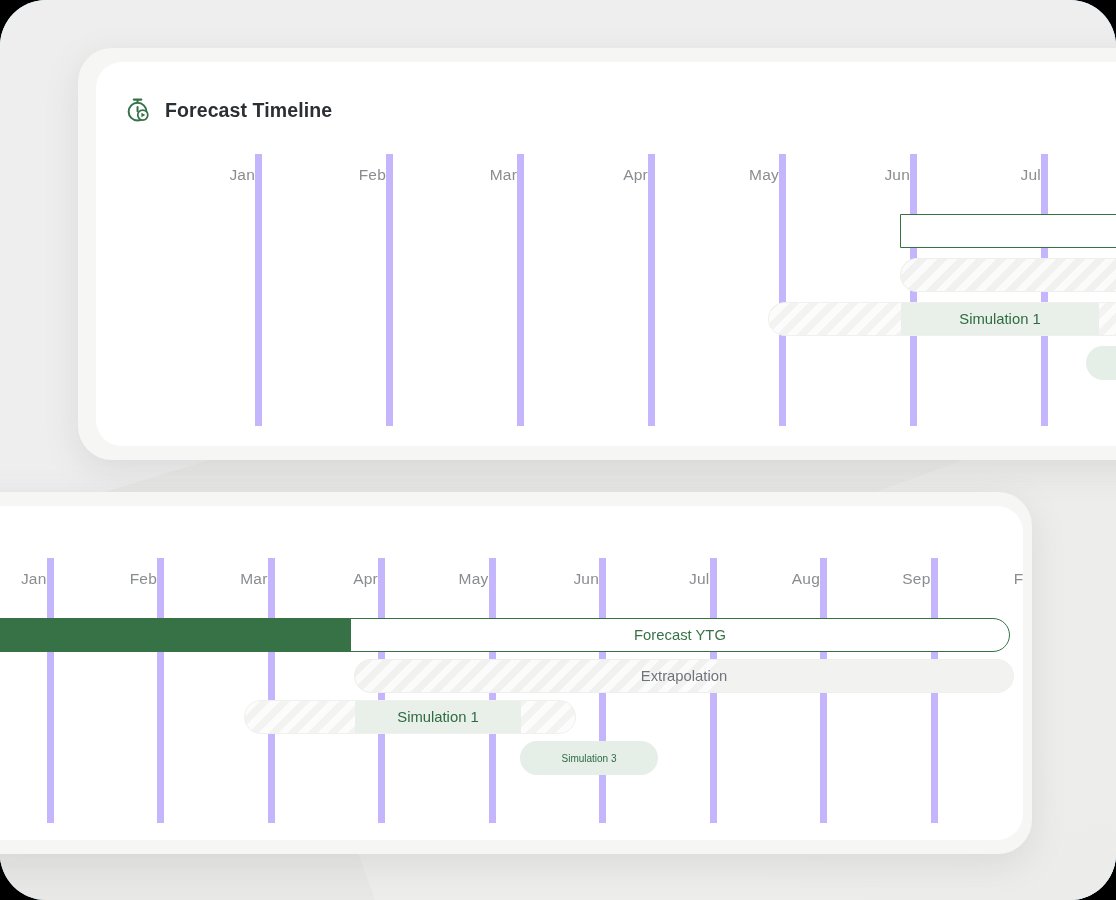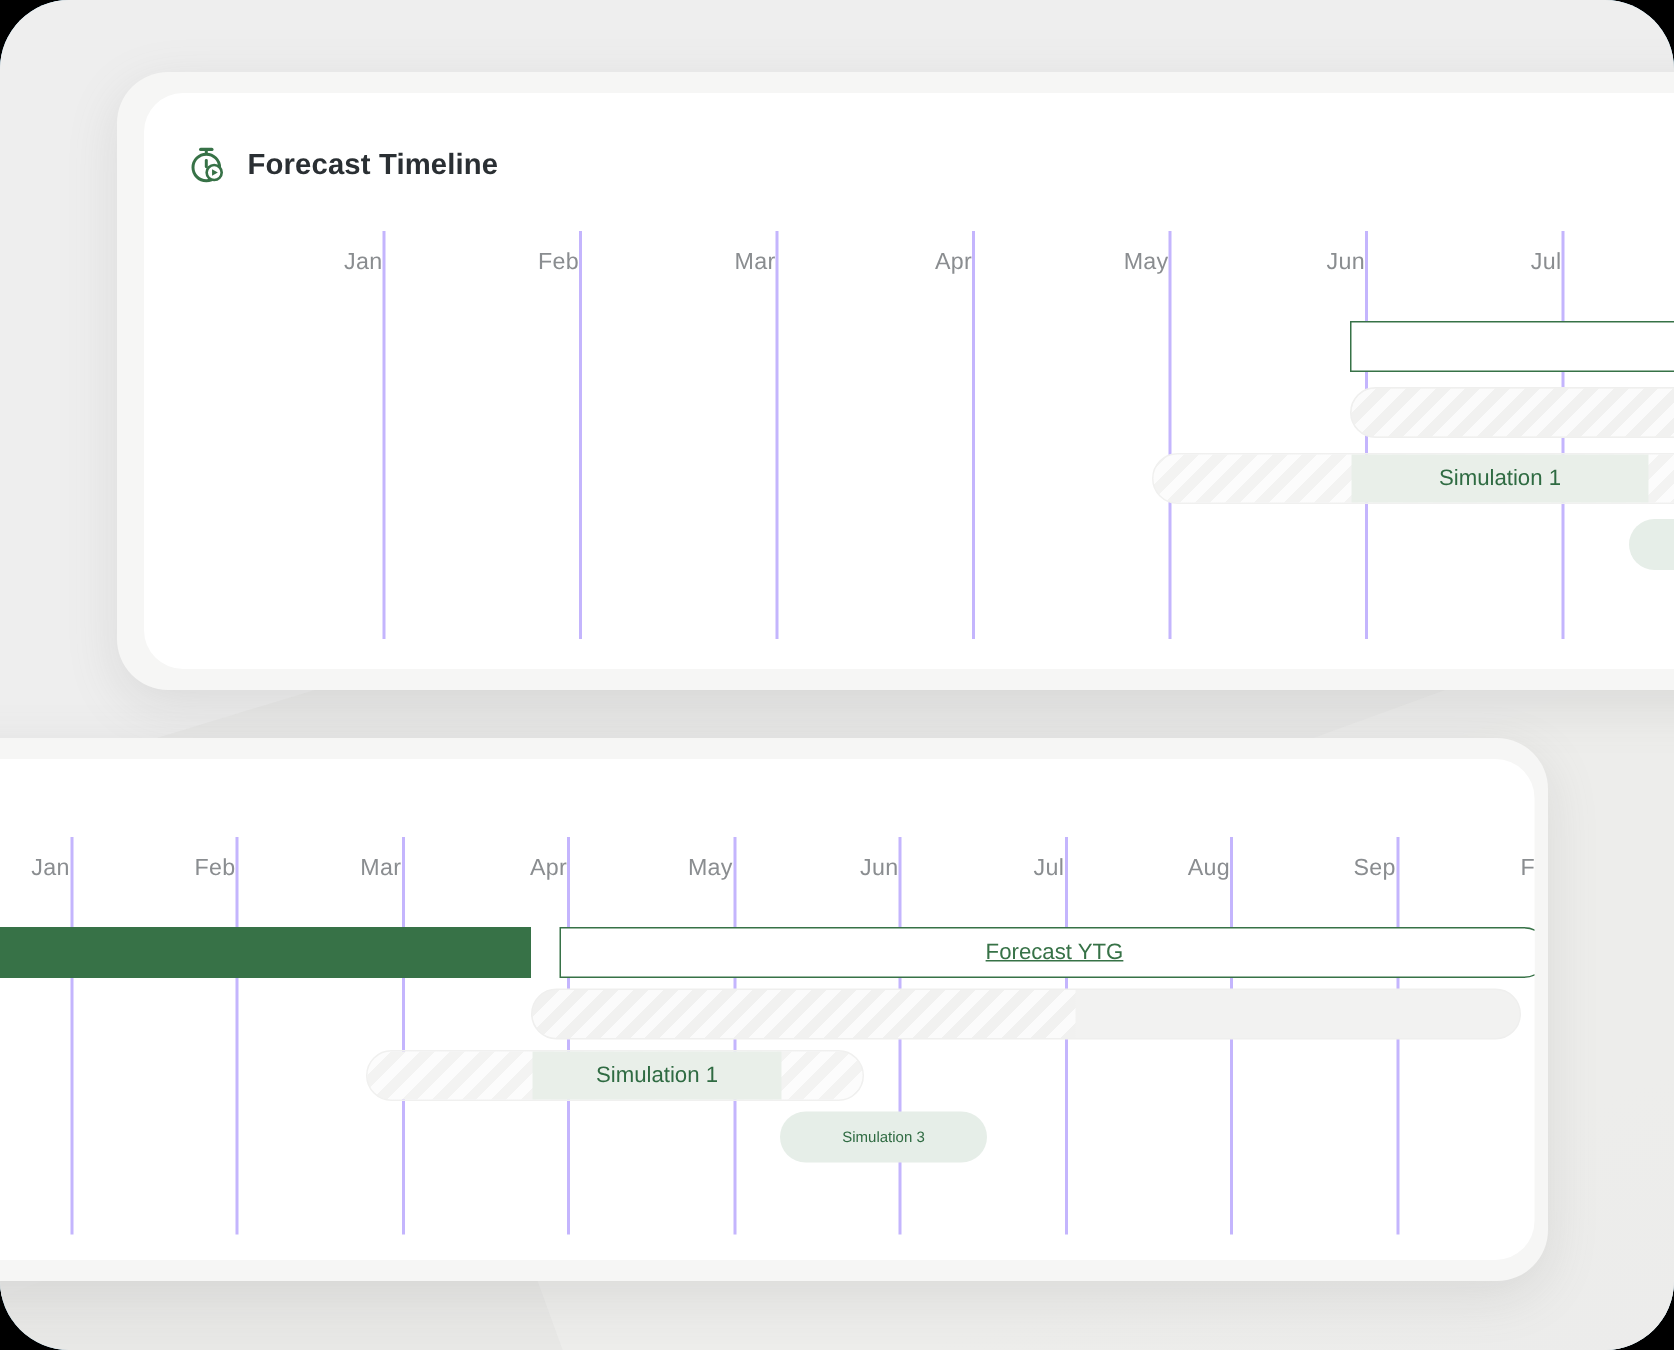--- a/index.html
+++ b/index.html
@@ -100,21 +100,21 @@
   .months {
     position: absolute;
     left: 0; right: 0; top: 0;
     height: 100%;
     display: flex;
   }
   .month-col {
     flex: 0 0 auto;
     position: relative;
     height: 100%;
-    border-left: 2px solid #c4b5fd;
+    border-left: 7px solid #c4b5fd;
   }
   .month-col:first-child { border-left: none; }
   .month-label {
     position: absolute;
     top: 12px; left: 0; right: 0;
     text-align: right;
     font-size: 15.5px;
     color: #8a8d90;
     letter-spacing: .2px;
   }
@@ -314,26 +314,27 @@
             </div>
             <div class="month-col" style="width: 110.5px; height: 265px;">
               <div class="month-label" style="top: 12px;">Feb</div>
             </div>
           </div>
 
         <div class="bar bar-actual" style="left:-330px; width:748px; top:60px; border-radius:0; justify-content:flex-start; padding-left:256px;">
           
         </div>
 
-        <div class="bar bar-forecast" style="left:437px; width:660px; top:60px;text-decoration:underline;">
+        <div class="bar bar-forecast" style="left:414px; width:660px; top:60px;">
           <span>Forecast YTG</span>
         </div>
 
         <div class="bar bar-extrap" style="left:418px; width:660px; top:101px;">
           <div class="hatch-fill" style="width:362px;"></div>
+          <span class="extrap-label">Extrapolation</span>
         </div>
 
         <div class="bar bar-sim1" style="left:308px; width:332px; top:142px;">
           <div class="sim-core" style="left:110px; width:166px;">
             <span>Simulation 1</span>
           </div>
         </div>
 
         <div class="bar bar-sim3" style="left:584px; width:138px; top:183px;">
           <span>Simulation 3</span>

